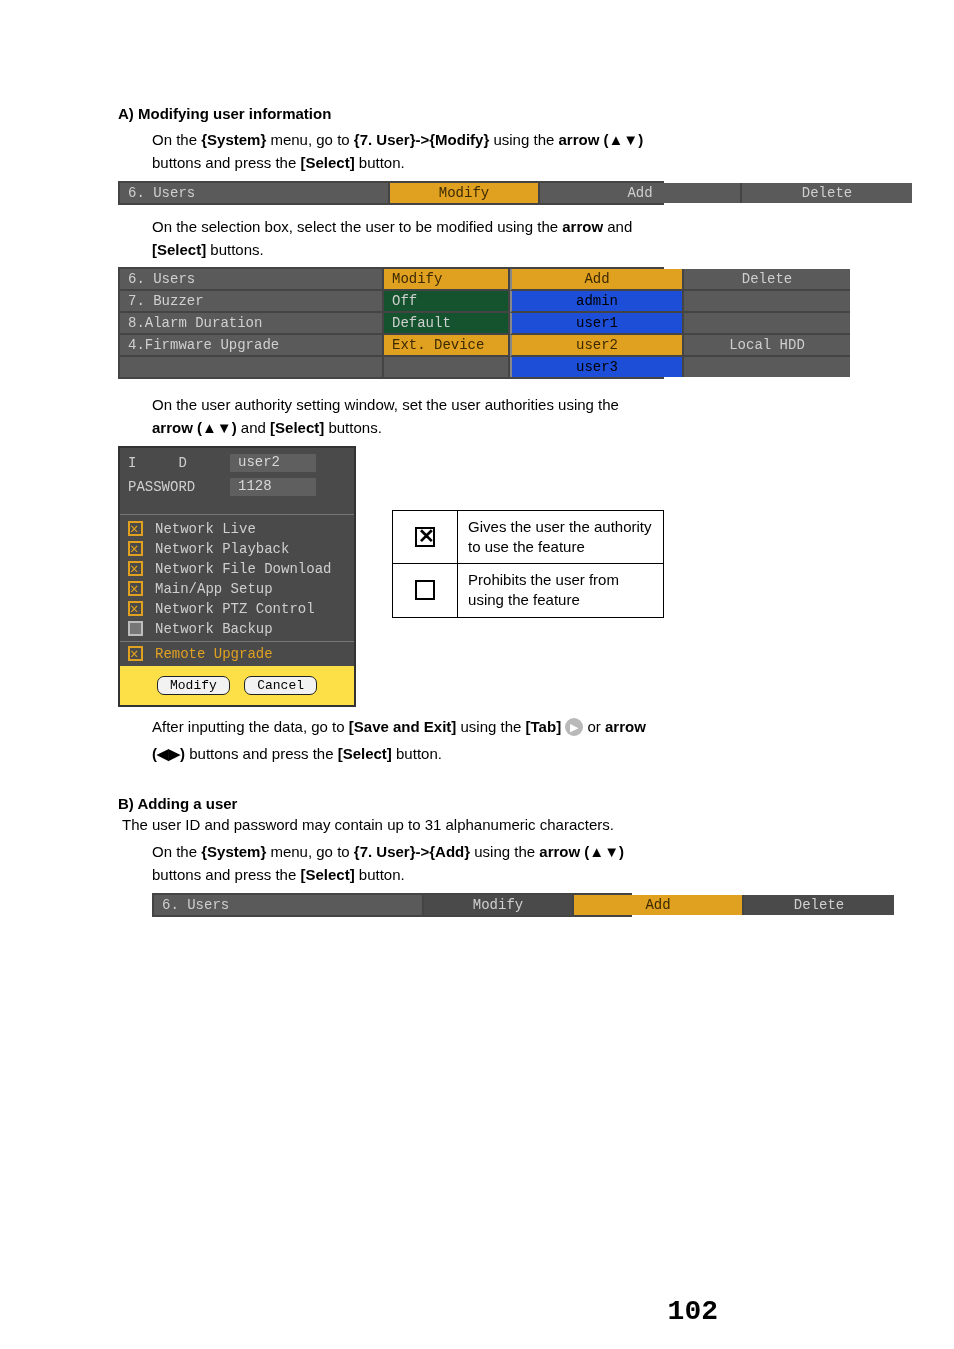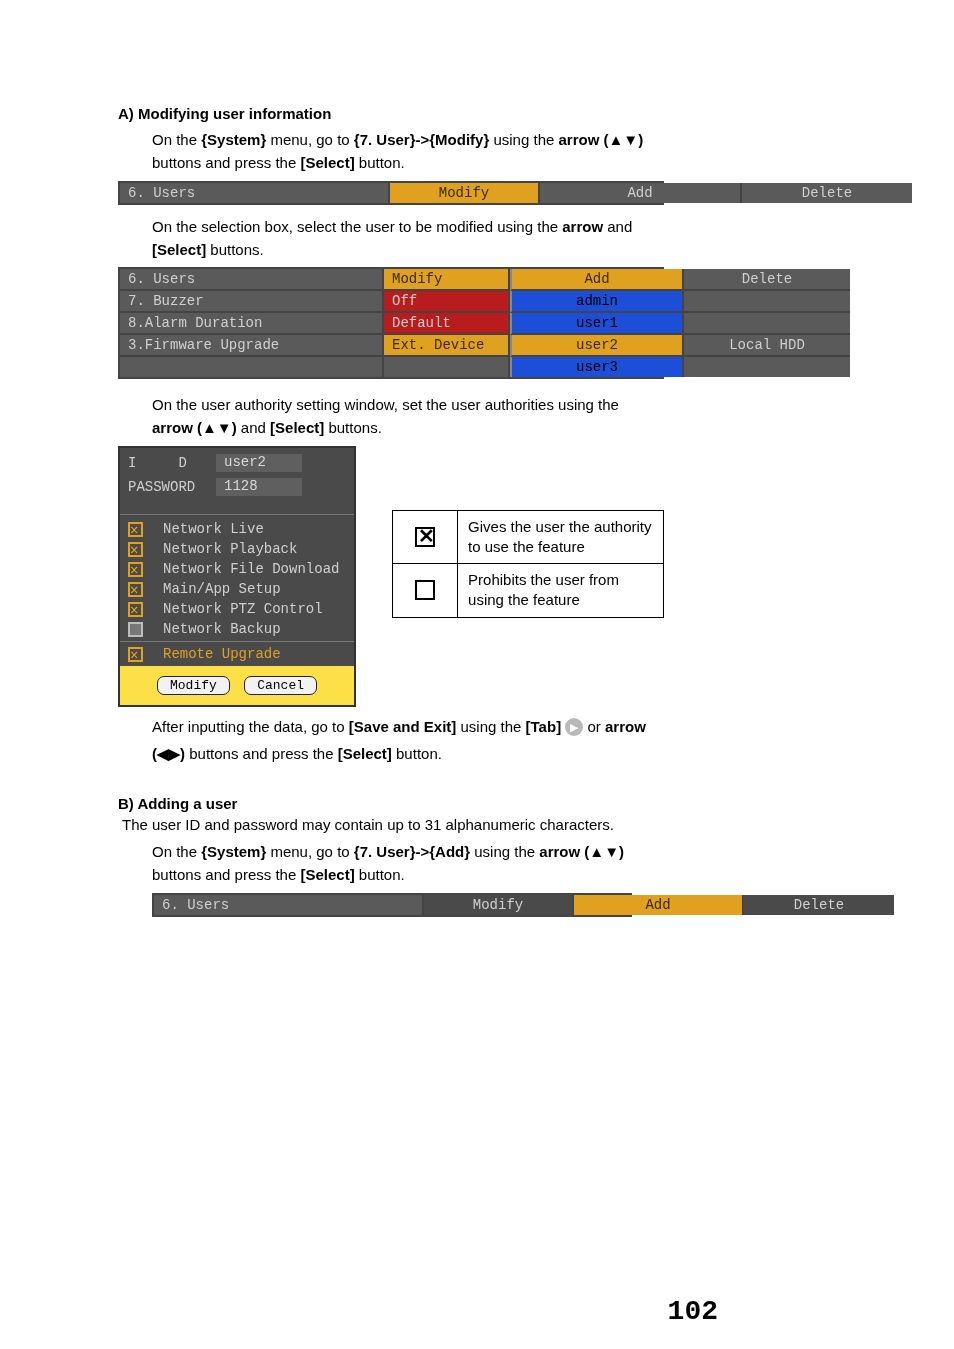--- a/index.html
+++ b/index.html
@@ -75,21 +75,21 @@
     padding: 2px 8px;
     border-right: 2px solid #444;
     border-bottom: 2px solid #444;
   }
   .sel-cell:last-child { border-right: none; }
   .left-col {
     background: #5a5a5a;
     color: #d0d0d0;
   }
   .val-col {
-    background: #b91c1c;
+    background: #14532d;
     color: #d0d0d0;
     text-align: left;
   }
   .user-col {
     background: #1d4ed8;
     color: #000;
     text-align: center;
     border-left: 2px solid #888;
   }
   .right-col {
@@ -119,43 +119,43 @@
     font-size: 14px;
     color: #cfcfcf;
     padding-bottom: 0;
   }
   .auth-top {
     padding: 6px 8px 8px 8px;
     border-bottom: 1px solid #777;
   }
   .auth-top-row {
     display: flex;
-    gap: 10px;
+    gap: 24px;
     margin-bottom: 6px;
     align-items: center;
   }
   .auth-label {
     width: 78px;
     color: #cfcfcf;
   }
   .auth-input {
     background: #5f5f5f;
     color: #d8d8d8;
     padding: 0 8px;
     min-width: 70px;
     height: 18px;
     display:inline-block;
   }
   .auth-list {
     padding: 4px 0 2px 0;
   }
   .auth-item {
     display: flex;
-    align-items: flex-end;
-    gap: 20px;
+    align-items: flex-start;
+    gap: 12px;
     padding: 2px 8px;
     color: #cfcfcf;
   }
   .auth-item.special { color: #e0a020; }
   .chk {
     width: 15px; height: 15px;
     border: 2px solid #e0a020;
     background: transparent;
     display: inline-block;
     position: relative;
@@ -315,21 +315,21 @@
       <div class="sel-cell user-col">admin</div>
       <div class="sel-cell right-col"></div>
     </div>
     <div class="sel-row">
       <div class="sel-cell left-col">8.Alarm Duration</div>
       <div class="sel-cell val-col">Default</div>
       <div class="sel-cell user-col">user1</div>
       <div class="sel-cell right-col"></div>
     </div>
     <div class="sel-row">
-      <div class="sel-cell left-col">3.Firmware Upgrade</div>
+      <div class="sel-cell left-col">4.Firmware Upgrade</div>
       <div class="sel-cell val-col hl">Ext. Device</div>
       <div class="sel-cell user-col hl">user2</div>
       <div class="sel-cell right-col">Local HDD</div>
     </div>
     <div class="sel-row last">
       <div class="sel-cell blank"></div>
       <div class="sel-cell blank"></div>
       <div class="sel-cell user-col">user3</div>
       <div class="sel-cell right-col"></div>
     </div>

